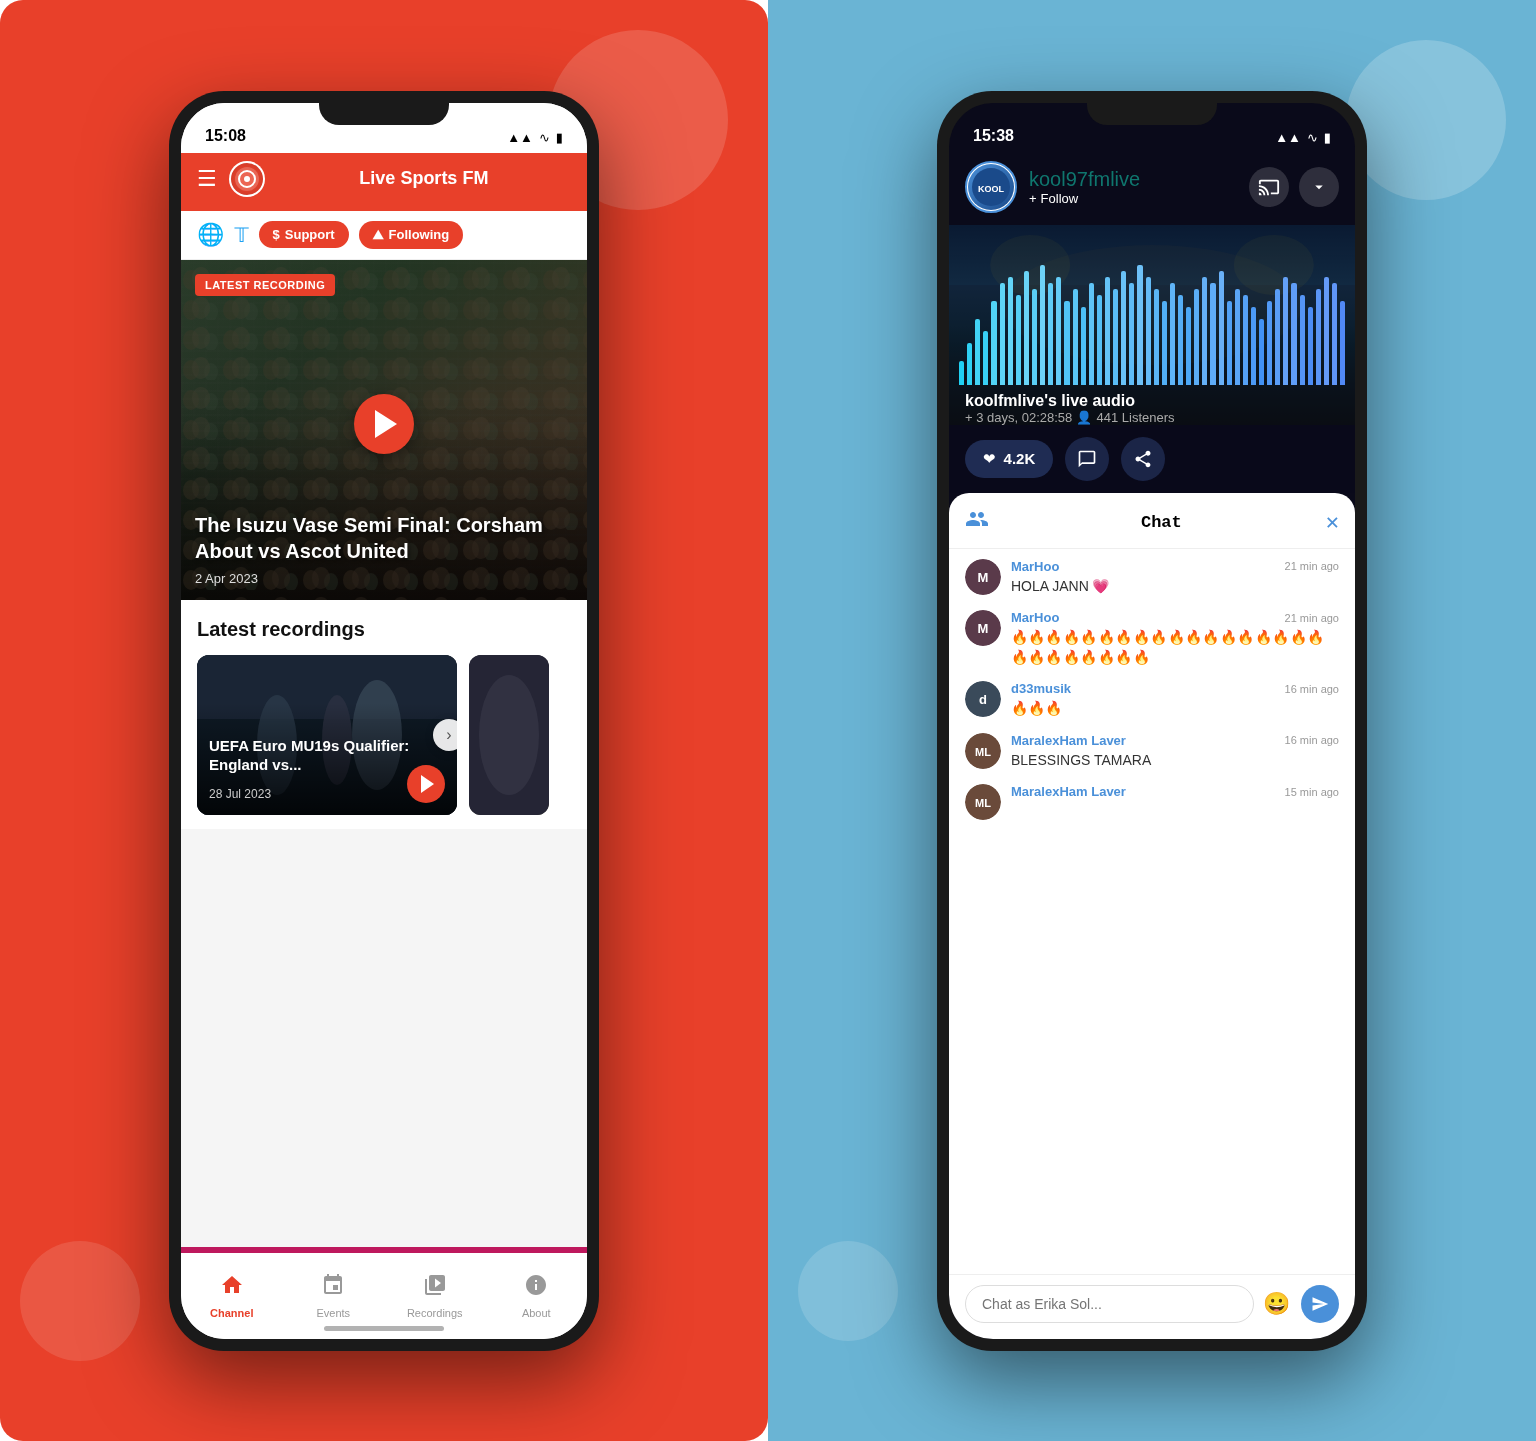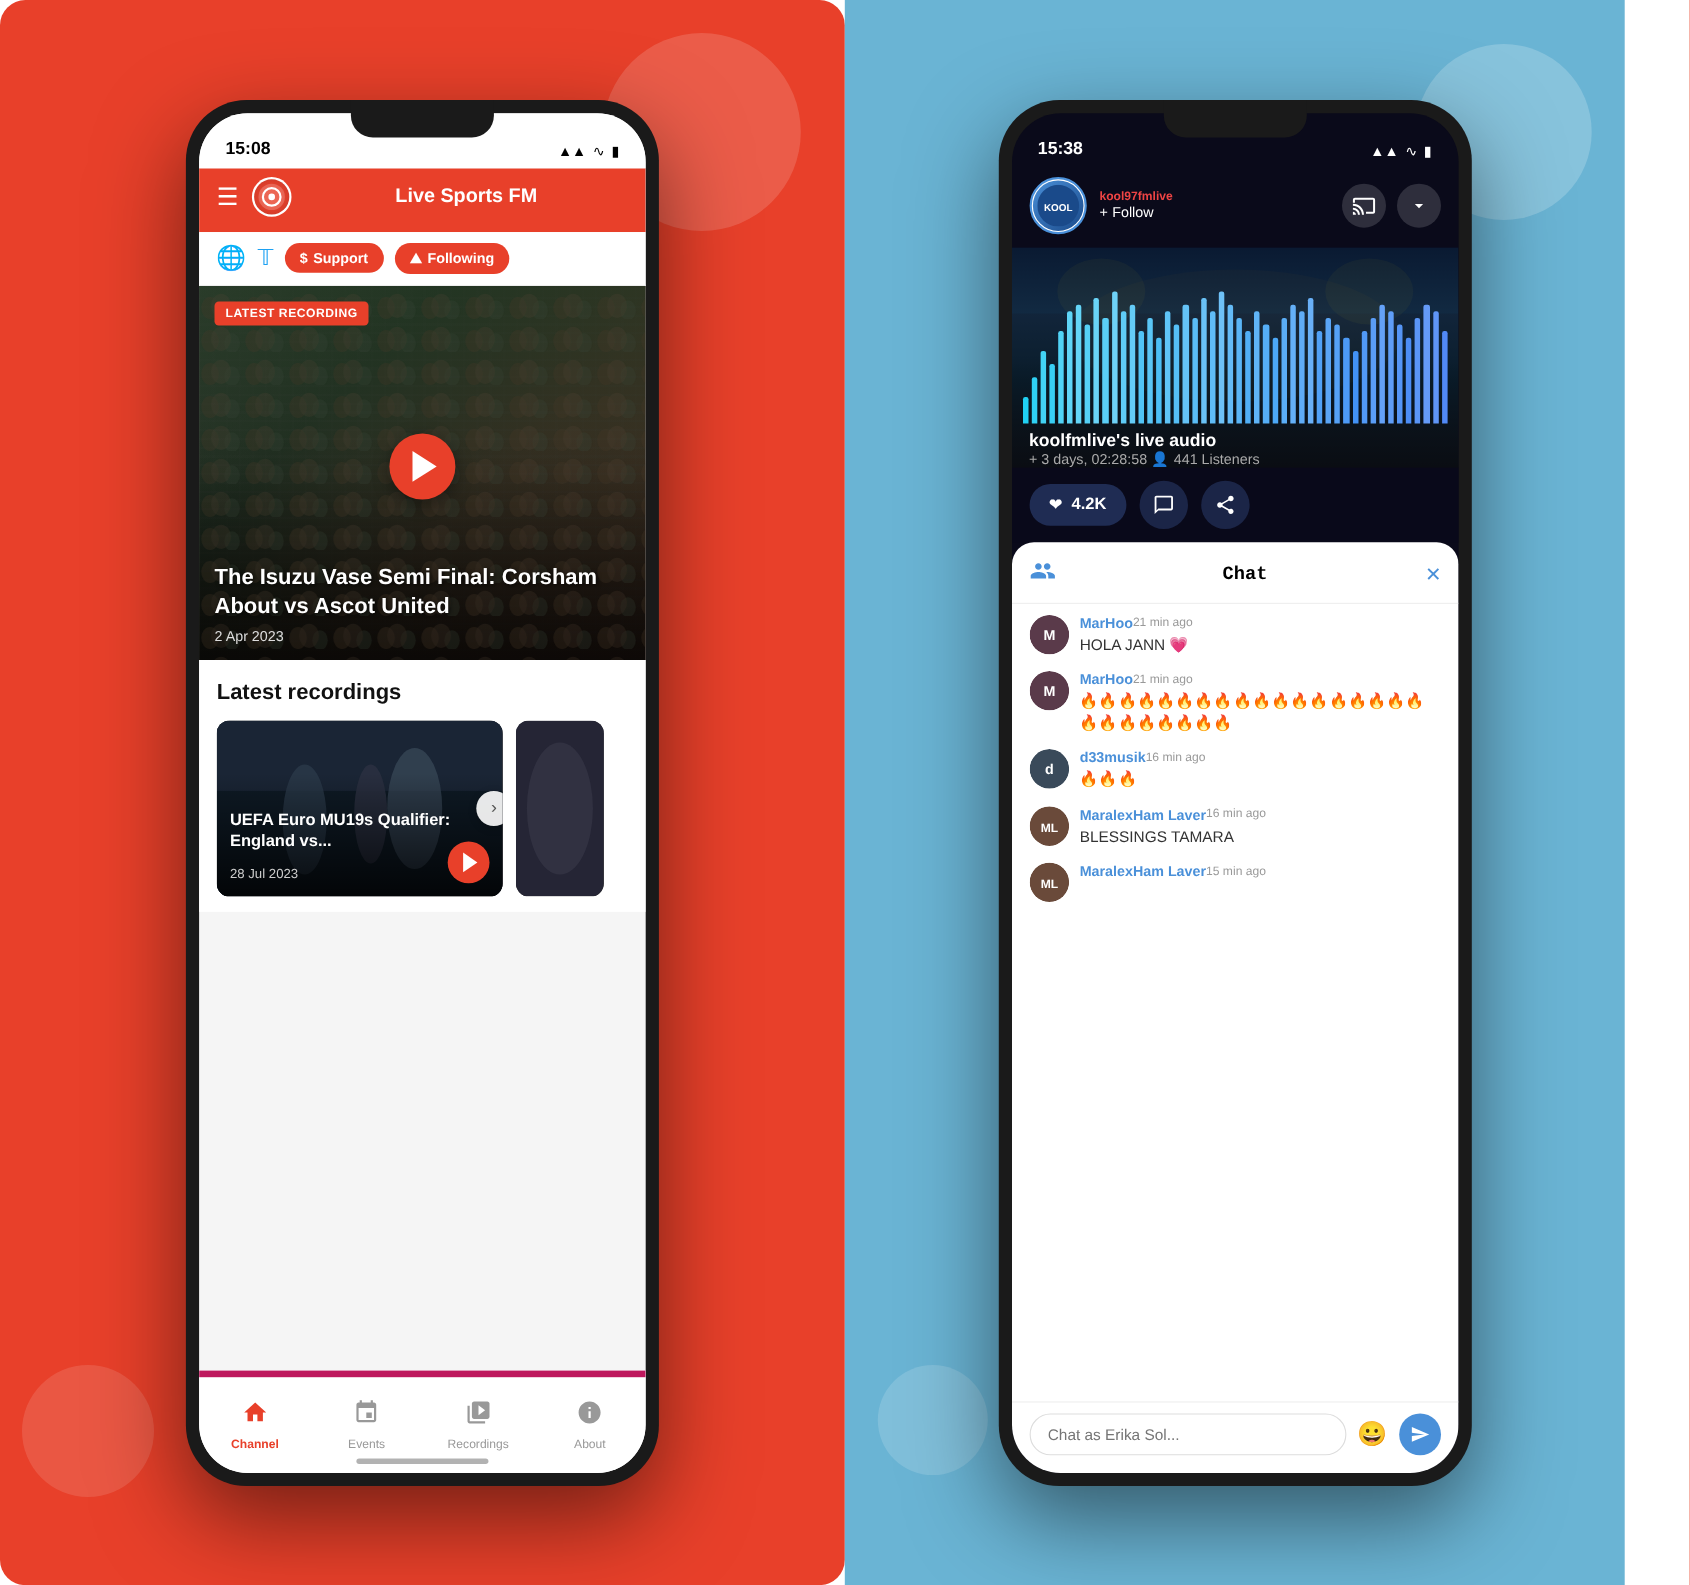--- a/index.html
+++ b/index.html
@@ -14,21 +14,21 @@
       width: 768px;
       height: 1441px;
       background: #e8402a;
       display: flex;
       align-items: center;
       justify-content: center;
       position: relative;
       border-radius: 23px;
     }
     .right-panel {
-      width: 709px;
+      width: 768px;
       height: 1441px;
       background: #6ab4d4;
       display: flex;
       align-items: center;
       justify-content: center;
       position: relative;
     }
     
     .left-panel::before {
       content: '';
@@ -434,23 +434,23 @@
       width: 46px; height: 46px;
       border-radius: 50%;
       background: linear-gradient(135deg, #4a90d9, #1a4a8a);
       display: flex; align-items: center; justify-content: center;
       color: #fff; font-size: 8px; font-weight: 900;
     }
     .channel-info {
       flex: 1;
     }
     .channel-name {
-      color: #ef4444;
-      font-size: 11px;
-      font-weight: 700;
+      color: #0f766e;
+      font-size: 20px;
+      font-weight: 400;
     }
     .follow-btn {
       color: #fff;
       font-size: 13px;
       display: flex; align-items: center; gap: 4px;
     }
     .header-actions {
       display: flex;
       gap: 10px;
       align-items: center;
@@ -584,21 +584,21 @@
       width: 36px; height: 36px;
       border-radius: 50%;
       flex-shrink: 0;
       overflow: hidden;
     }
     .msg-body {
       flex: 1;
     }
     .msg-header-row {
       display: flex;
-      justify-content: flex-start;
+      justify-content: space-between;
       align-items: center;
       margin-bottom: 3px;
     }
     .msg-username {
       font-size: 13px;
       font-weight: 700;
       color: #4a90d9;
     }
     .msg-time {
       font-size: 11px;

